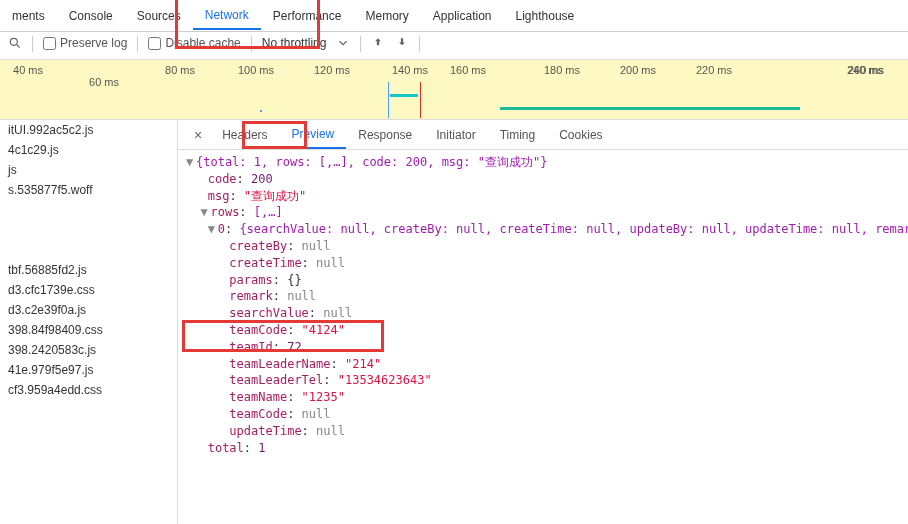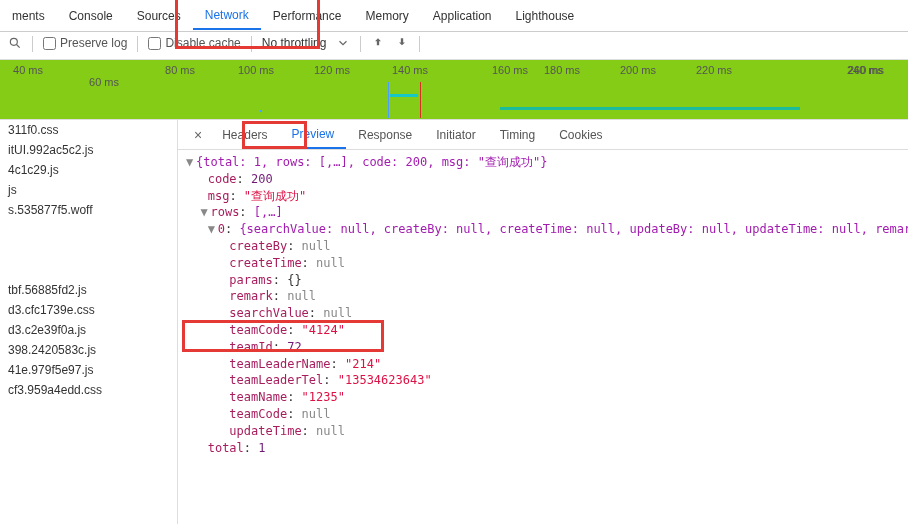--- a/index.html
+++ b/index.html
@@ -12,21 +12,21 @@
     
     
     .toolbar { display: flex; align-items: flex-start; padding: 4px 8px; border-bottom: 1px solid #ddd; gap: 10px; height: 28px; }
     .toolbar .divider { width: 1px; height: 16px; background: #ccc; }
     .checkbox-label { display: flex; align-items: center; gap: 4px; color: #555; }
     .checkbox-label input { margin: 0; }
     .dropdown-text { color: #333; }
     .icon-svg { width: 14px; height: 14px; }
     
     
-    .timeline { border-bottom: 1px solid #ddd; height: 60px; position: relative; background: #84cc16; }
+    .timeline { border-bottom: 1px solid #ddd; height: 60px; position: relative; background: #fef9c3; }
     .timeline-labels { display: flex; position: absolute; top: 4px; left: 0; right: 0; }
     .timeline-label { position: absolute; color: #555; font-size: 11px; transform: translateX(-50%); }
     .timeline-track { position: absolute; top: 22px; left: 0; right: 0; height: 36px; }
     .tl-line-blue { position: absolute; width: 1px; background: #4b9dff; height: 36px; }
     .tl-line-red { position: absolute; width: 1px; background: #d93025; height: 36px; }
     .tl-bar-green { position: absolute; height: 3px; background: #1abc9c; top: 25px; }
     .tl-bar-cyan { position: absolute; height: 3px; background: #17c7c7; top: 12px; }
     .tl-dot-blue { position: absolute; width: 2px; height: 2px; background: #4b9dff; }
     
     
@@ -118,50 +118,50 @@
 </div>
 
 <div class="timeline">
   <div class="timeline-labels" id="tl-labels">
       <span class="timeline-label" style="left: 28px;">40 ms</span>
       <span class="timeline-label" style="left: 104px; margin-top: 12px;">60 ms</span>
       <span class="timeline-label" style="left: 180px;">80 ms</span>
       <span class="timeline-label" style="left: 256px;">100 ms</span>
       <span class="timeline-label" style="left: 332px;">120 ms</span>
       <span class="timeline-label" style="left: 410px;">140 ms</span>
-      <span class="timeline-label" style="left: 510px;">160 ms</span>
+      <span class="timeline-label" style="left: 468px;">160 ms</span>
       <span class="timeline-label" style="left: 562px;">180 ms</span>
       <span class="timeline-label" style="left: 638px;">200 ms</span>
       <span class="timeline-label" style="left: 714px;">220 ms</span>
       <span class="timeline-label" style="left: 826px; margin-left: 39px;">240 ms</span>
       <span class="timeline-label" style="left: 866px;">260 ms</span>
     </div>
   <div class="timeline-track">
     <div class="tl-dot-blue" style="left:260px; top:28px;"></div>
     <div class="tl-line-blue" style="left:388px;"></div>
     <div class="tl-bar-cyan" style="left:390px; width:28px;"></div>
     <div class="tl-line-red" style="left:420px;"></div>
     <div class="tl-bar-green" style="left:500px; width:300px;"></div>
   </div>
 </div>
 
 <div class="main-area">
 
   <div class="sidebar" id="sidebar-list">
-      <div class="sidebar-item">311f0.css</div>
       <div class="sidebar-item">itUI.992ac5c2.js</div>
       <div class="sidebar-item">4c1c29.js</div>
       <div class="sidebar-item">js</div>
       <div class="sidebar-item">s.535877f5.woff</div>
       <div class="sidebar-item" style="height: 20px;"></div>
       <div class="sidebar-item" style="height: 20px;"></div>
       <div class="sidebar-item" style="height: 20px;"></div>
       <div class="sidebar-item">tbf.56885fd2.js</div>
       <div class="sidebar-item">d3.cfc1739e.css</div>
       <div class="sidebar-item">d3.c2e39f0a.js</div>
+      <div class="sidebar-item">398.84f98409.css</div>
       <div class="sidebar-item">398.2420583c.js</div>
       <div class="sidebar-item">41e.979f5e97.js</div>
       <div class="sidebar-item">cf3.959a4edd.css</div>
     </div>
 
   <div class="detail-panel">
     <div class="detail-tabs">
       <span class="close-x">×</span>
       <div class="detail-tab">Headers</div>
       <div class="detail-tab active">Preview</div>

